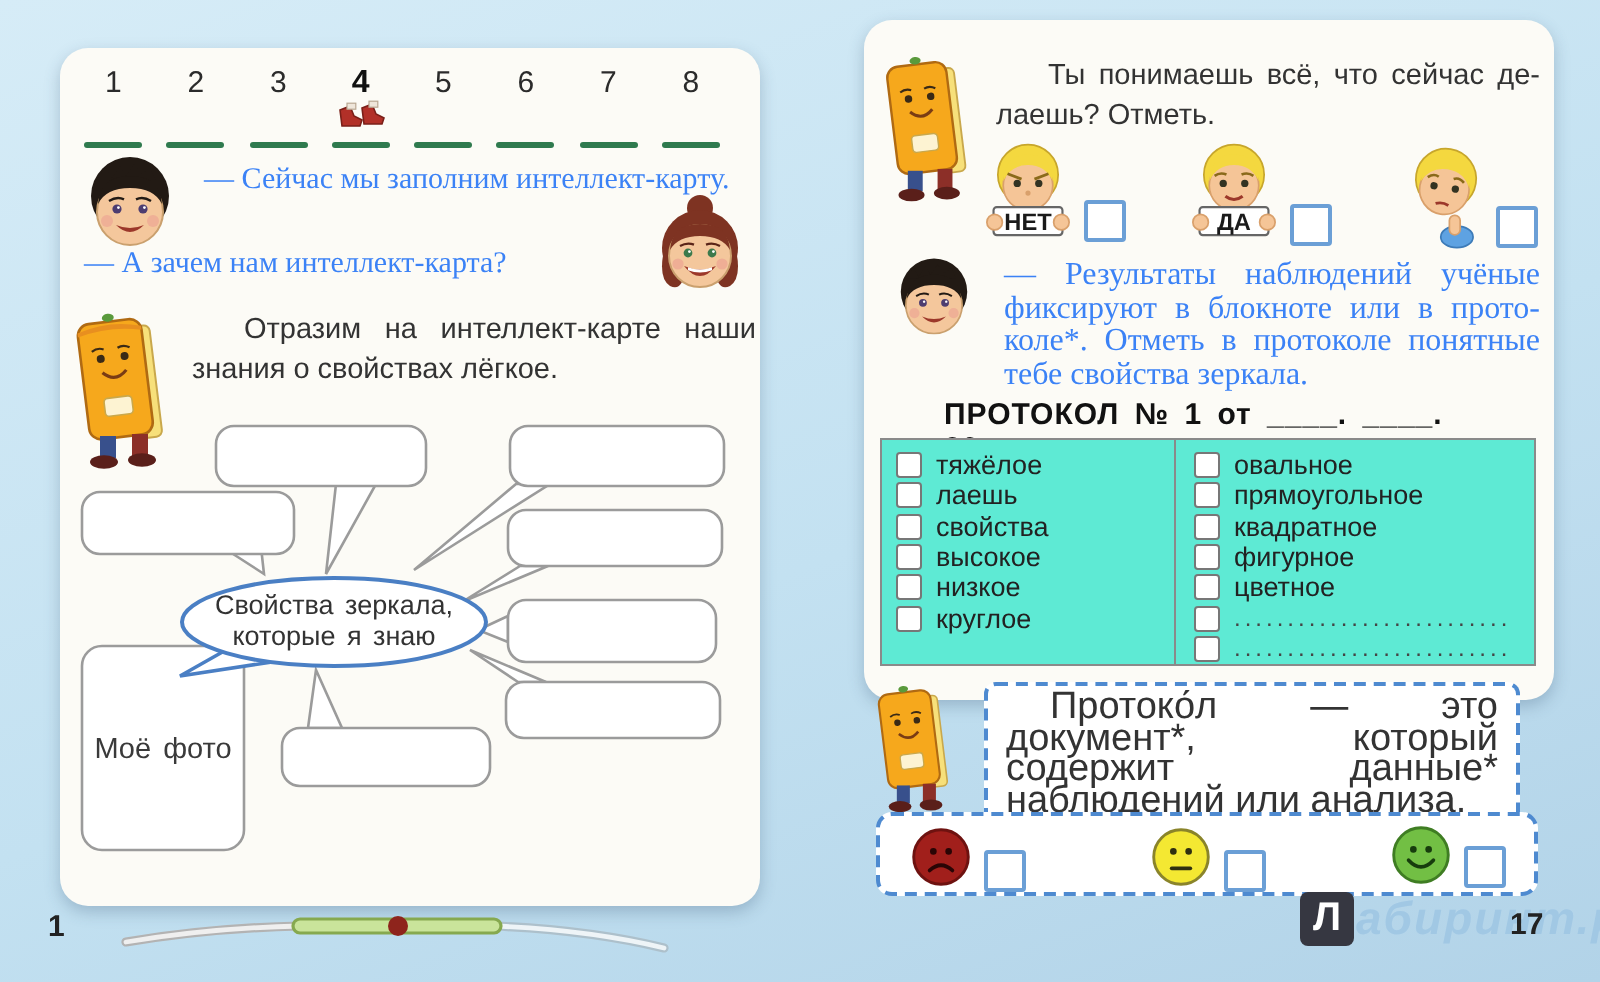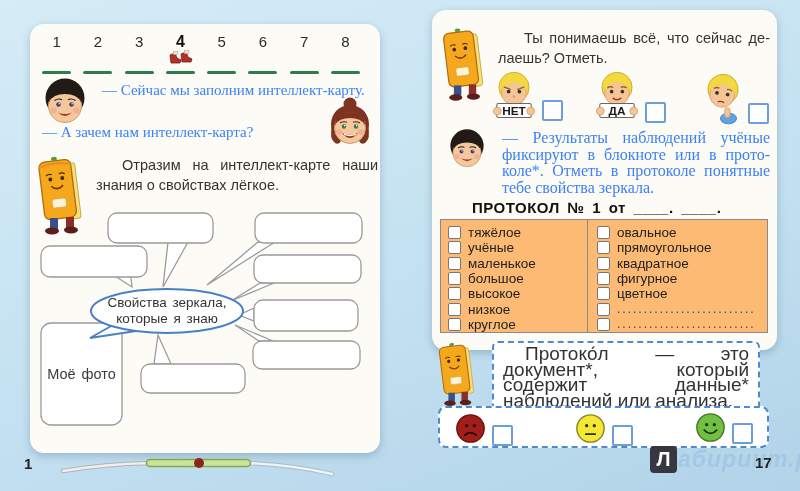--- a/index.html
+++ b/index.html
@@ -28,21 +28,21 @@
   #d1{left:72px;top:56px;width:264px;font-size:15px;line-height:20px;}
   #d2{left:12px;top:98px;width:252px;font-size:15px;line-height:20px;}
   #instr{left:66px;top:131px;width:282px;font-size:14.5px;line-height:20px;text-indent:26px;}
   #q1{left:66px;top:18px;width:272px;font-size:14.5px;line-height:20px;text-indent:26px;}
   #note{left:70px;top:120px;width:268px;font-size:16px;line-height:16.5px;}
   #ptitle{left:40px;top:189px;font-size:15px;font-weight:bold;color:#111;
           letter-spacing:.5px;word-spacing:3px;}
 
   
   #ptable{left:8px;top:209px;width:328px;height:114px;border:1.3px solid #8a8a8a;
-          display:flex;box-sizing:border-box;background:#fdba74;}
+          display:flex;box-sizing:border-box;background:#5eead4;}
   .tcol{padding:5px 0 0 7px;box-sizing:border-box;}
   .tcol.l{width:147px;border-right:1.2px solid #8a8a8a;}
   .tcol.r{flex:1;padding-left:9px;}
   .trow{display:flex;align-items:center;gap:7px;height:15.3px;}
   .cbg{width:11px;height:11px;border:1.4px solid #777;border-radius:2px;background:#fff;flex:none;}
   .tlabel{font-size:13.5px;color:#222;white-space:nowrap;}
   .dots{font-size:12px;letter-spacing:2px;color:#444;overflow:hidden;white-space:nowrap;
         width:150px;display:inline-block;}
 
   
@@ -290,29 +290,25 @@
     <div class="abs" id="ptitle">ПРОТОКОЛ № 1 от ____. ____. 20____</div>
 
     <div class="abs" id="ptable">
       <div class="tcol l">
         <div class="trow">
             <span class="cbg"></span>
             <span class="tlabel">тяжёлое</span>
           </div>
         <div class="trow">
             <span class="cbg"></span>
-            <span class="tlabel">учёные</span>
-          </div>
-        <div class="trow">
-            <span class="cbg"></span>
-            <span class="tlabel">маленькое</span>
-          </div>
-        <div class="trow">
-            <span class="cbg"></span>
-            <span class="tlabel">большое</span>
+            <span class="tlabel">лаешь</span>
+          </div>
+        <div class="trow">
+            <span class="cbg"></span>
+            <span class="tlabel">свойства</span>
           </div>
         <div class="trow">
             <span class="cbg"></span>
             <span class="tlabel">высокое</span>
           </div>
         <div class="trow">
             <span class="cbg"></span>
             <span class="tlabel">низкое</span>
           </div>
         <div class="trow">

